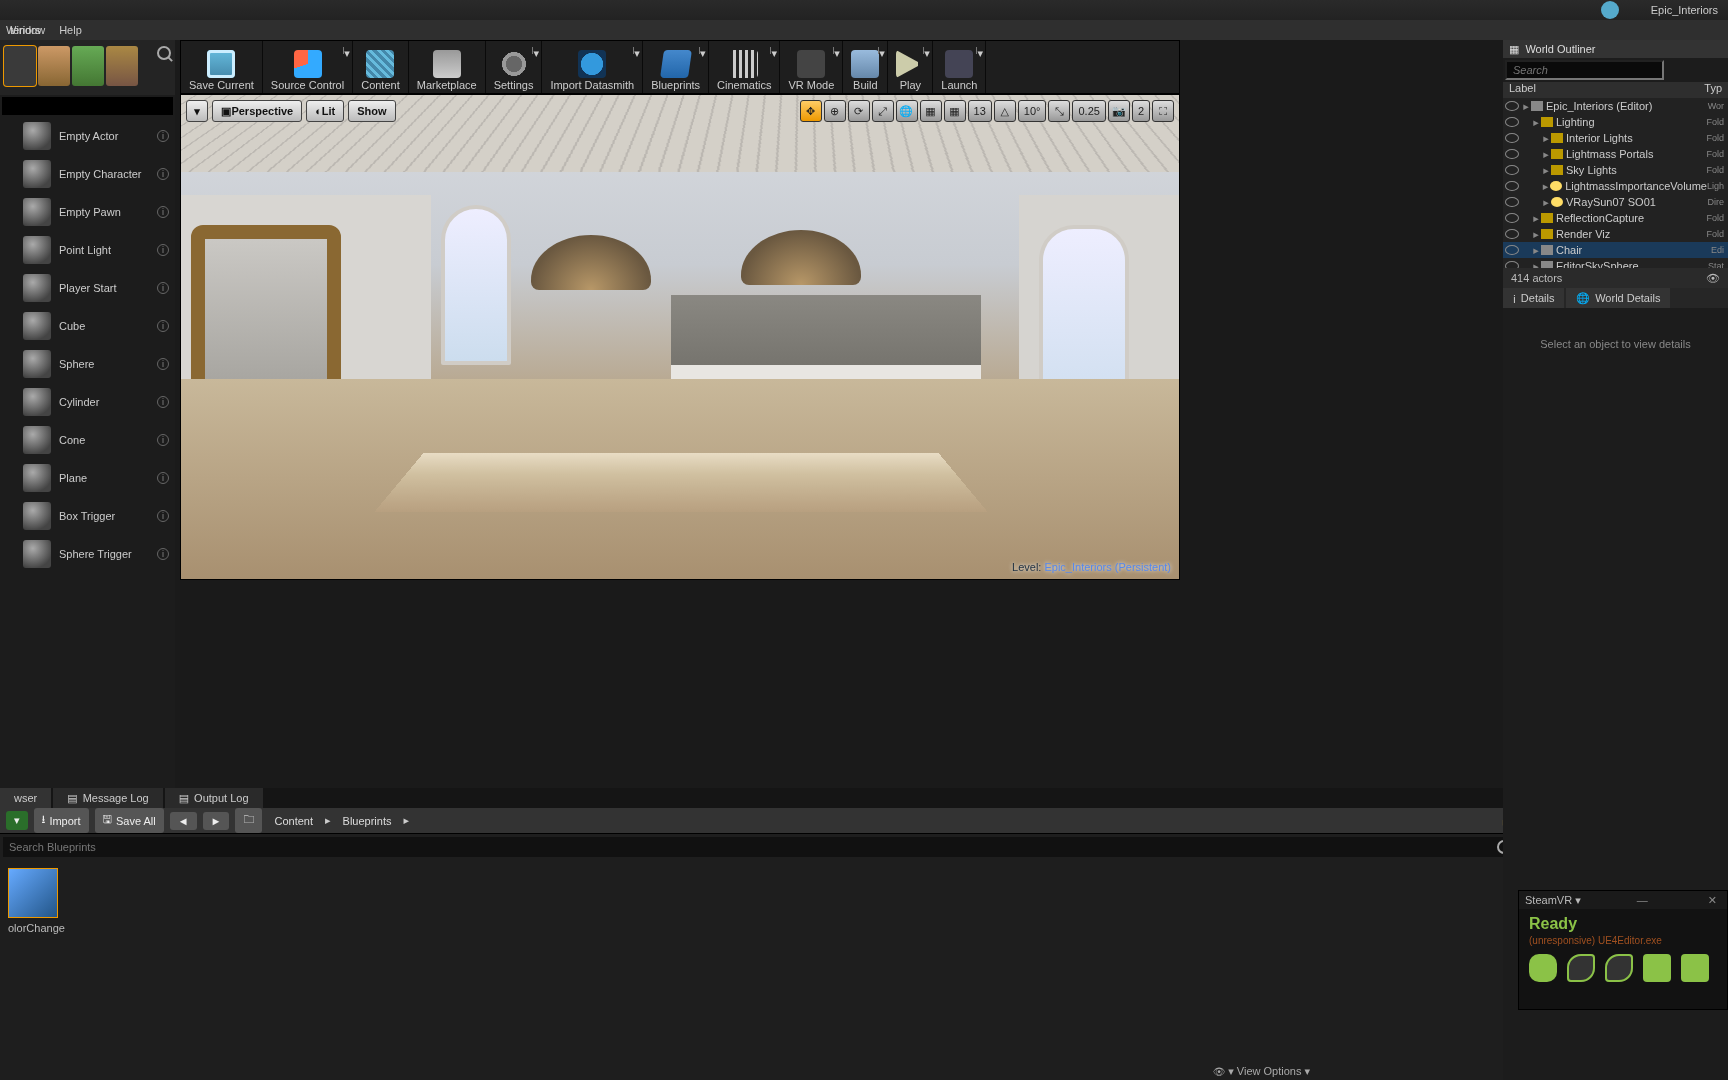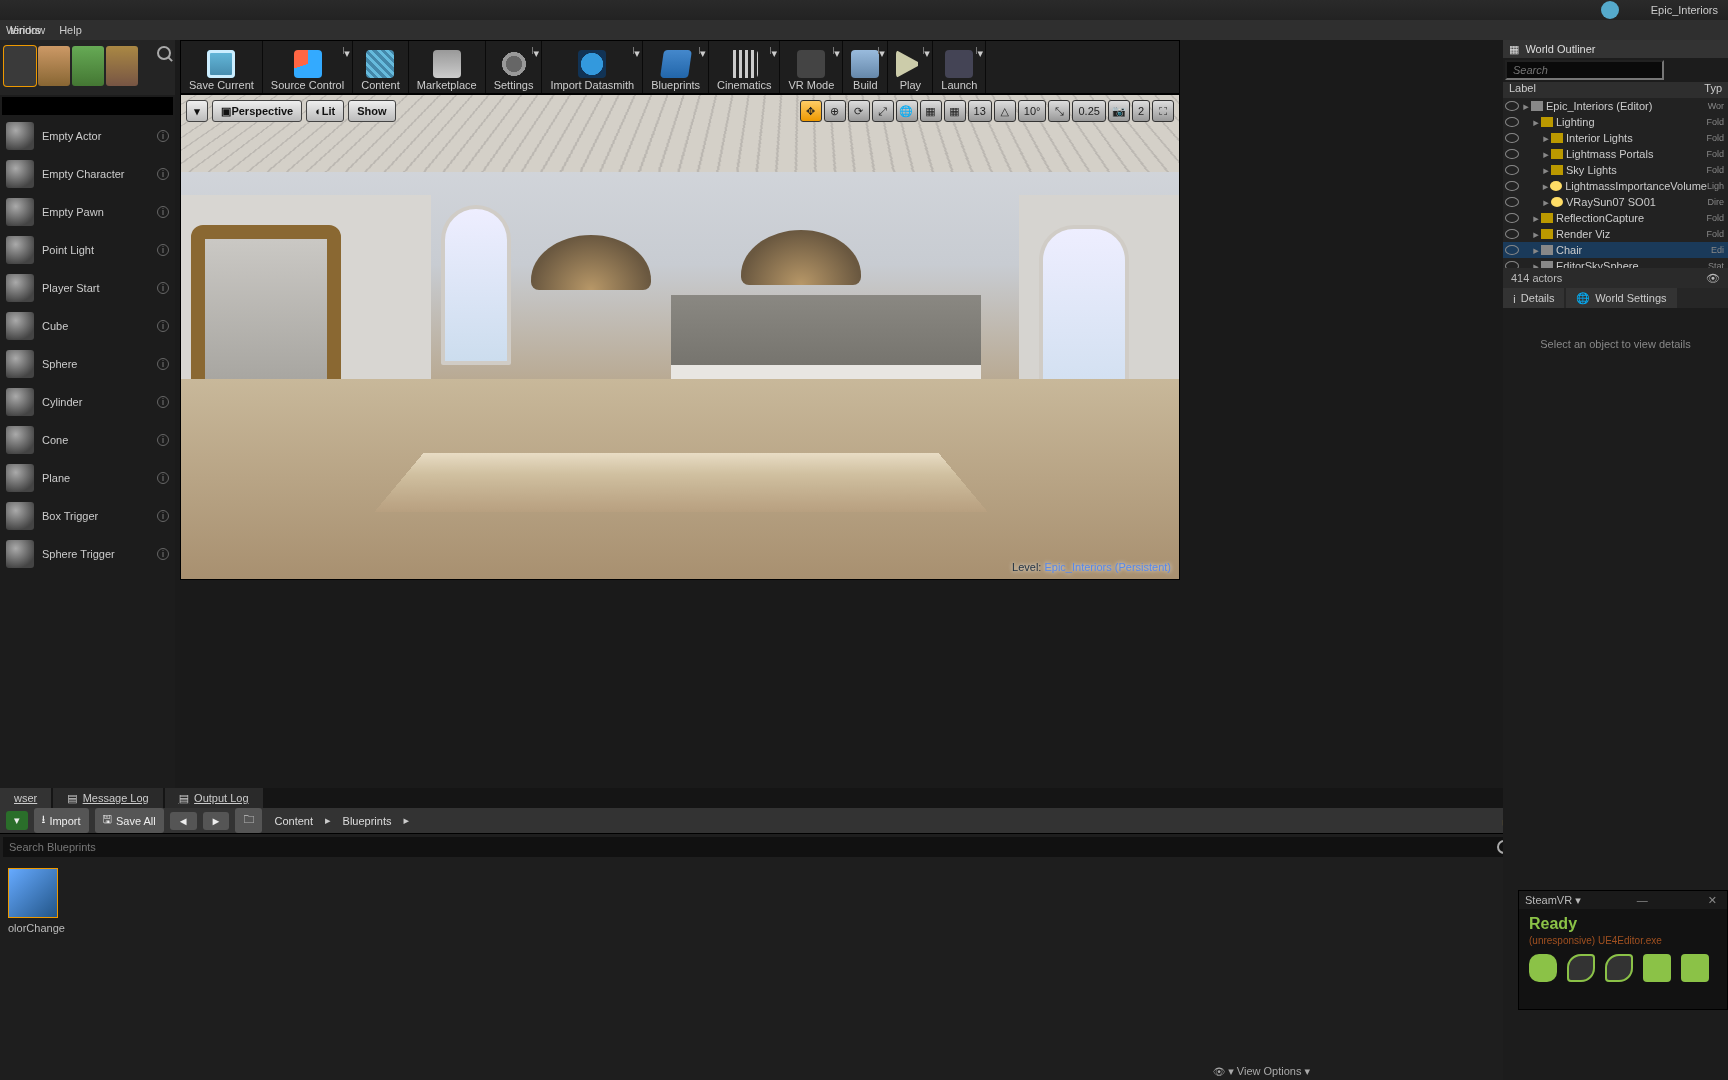--- a/index.html
+++ b/index.html
@@ -34,21 +34,21 @@
 
 .modes { position:absolute; left:0; top:40px; width:175px; height:55px; background:#242424; display:flex; padding:6px 4px; gap:2px; }
 .mode { width:32px; height:40px; background:#333; border-radius:3px; }
 .mode.active { background:#3a3a3a; box-shadow:0 0 0 1px #e90; }
 .mode.m1{background:linear-gradient(#c96,#863);} .mode.m2{background:linear-gradient(#6a5,#473);} .mode.m3{background:linear-gradient(#a84,#754);}
 
 
 .leftpanel { position:absolute; left:0; top:95px; width:175px; bottom:292px; background:#1c1c1c; overflow:hidden; }
 .leftpanel .search { height:18px; background:#000; margin:2px; position:relative; }
 .actors { overflow-y:auto; height:calc(100% - 22px); }
-.actor { display:flex; align-items:center; height:38px; padding:0 6px; gap:8px; }
+.actor { display:flex; align-items:center; height:38px; padding:0 6px; gap:8px;margin-left:17px; }
 .actor .thumb { width:28px; height:28px; background:radial-gradient(circle at 35% 30%, #aaa, #444 75%); border-radius:3px; }
 .actor .info { width:12px; height:12px; border:1px solid #666; border-radius:50%; margin-left:auto; color:#888; font-size:9px; line-height:10px; text-align:center; }
 
 
 .viewport { position:absolute; left:180px; top:94px; width:1000px; height:486px; background:#222; border:1px solid #000; overflow:hidden; }
 .vpbar-l { position:absolute; left:5px; top:5px; display:flex; gap:4px; }
 .vpbtn { height:22px; background:linear-gradient(#eee,#bbb); color:#111; border-radius:3px; padding:0 8px; display:flex; align-items:center; font-weight:bold; border:1px solid #444; }
 .vpbtn.sm { width:22px; padding:0; justify-content:center; }
 .vpbar-r { position:absolute; right:5px; top:5px; display:flex; gap:2px; }
 .rbtn { width:22px; height:22px; background:linear-gradient(#ddd,#999); border-radius:3px; border:1px solid #333; display:flex; align-items:center; justify-content:center; color:#222; }
@@ -66,21 +66,21 @@
 .scene .kitchen::before { content:""; position:absolute; top:70px; left:0; right:0; height:20px; background:#e8e6e2; }
 .scene .lamp { position:absolute; width:120px; height:55px; background:radial-gradient(ellipse at 50% 100%, #b89868, #6a5840 70%); border-radius:60px 60px 8px 8px / 45px 45px 8px 8px; }
 .scene .lamp.a { left:350px; top:140px; } .scene .lamp.b { left:560px; top:135px; }
 .scene .table { position:absolute; left:220px; top:340px; width:560px; height:90px; background:linear-gradient(#e8dcc4, #d0c0a0 40%, #b8a080); transform:perspective(400px) rotateX(50deg); }
 .scene .mirror { position:absolute; left:10px; top:130px; width:150px; height:300px; background:linear-gradient(#cac8c4,#888680); border:14px solid #8a6832; border-radius:12px; }
 .scene .window { position:absolute; width:70px; height:160px; background:linear-gradient(#eef,#cde); border:4px solid #d0ccc6; border-radius:35px 35px 2px 2px; }
 .scene .win1 { left:260px; top:110px; } .scene .win2 { right:50px; top:130px; width:90px; height:200px; }
 
 
 .bottom { position:absolute; left:0; right:208px; bottom:0; height:292px; background:#1e1e1e; }
-.btabs { height:20px; background:#151515; display:flex;text-decoration:underline; }
+.btabs { height:20px; background:#151515; display:flex; }
 .btab { padding:0 14px; display:flex; align-items:center; gap:5px; background:#2a2a2a; margin-right:2px; color:#ccc; }
 .btab.wser { background:#333; }
 .cb-toolbar { height:26px; background:#333; display:flex; align-items:center; gap:6px; padding:0 6px; border-bottom:1px solid #000; }
 .cb-btn { background:#555; border-radius:3px; padding:3px 8px; display:flex; align-items:center; gap:4px; color:#eee; }
 .cb-btn.imp { background:#2a6e2a; }
 .crumb { color:#ddd; padding:0 6px; }
 .cb-search { height:20px; background:#111; margin:3px; display:flex; align-items:center; padding:0 6px; color:#777; }
 .cb-body { position:relative; height:200px; padding:8px; }
 .asset { width:52px; text-align:right; color:#bbb; }
 .asset .thumb { width:50px; height:50px; background:linear-gradient(135deg,#6af,#258); margin-bottom:4px; border:1px solid #e90; }
@@ -435,21 +435,21 @@
         <span>EditorSkySphere</span>
         <span class="typ">Stat</span>
       </div>
     </div>
   <div class="ocount">
     <span>414 actors</span>
       <span style="margin-left:auto">👁</span>
   </div>
   <div class="dtabs">
     <div class="dtab">ℹ <span>Details</span></div>
-    <div class="dtab">🌐 <span>World Settings</span></div>
+    <div class="dtab">🌐 <span>World Details</span></div>
   </div>
   <div class="details">Select an object to view details</div>
 </div>
 
 <div class="steamvr">
   <div class="hdr">
     <span>SteamVR ▾</span>
     <span class="x">—</span>
     <span class="x">✕</span>
   </div>

